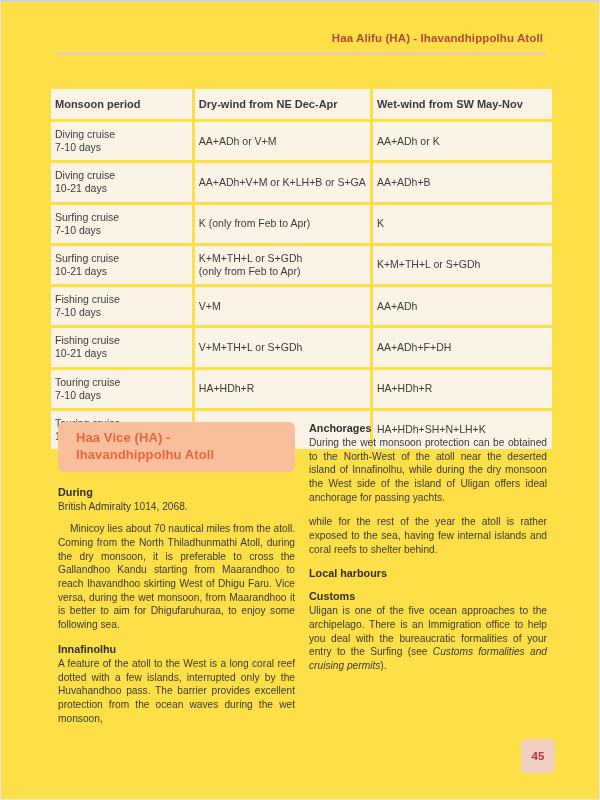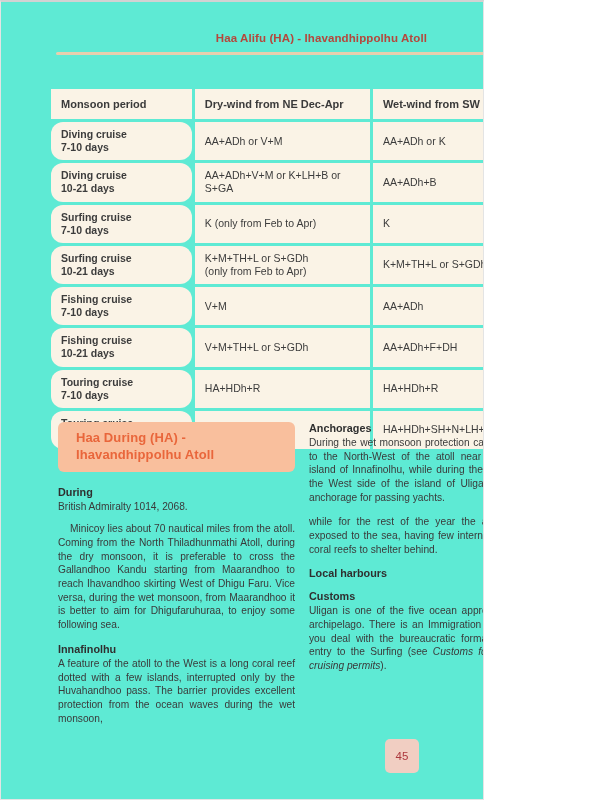--- a/index.html
+++ b/index.html
@@ -1,22 +1,22 @@
 <!DOCTYPE html>
 <html><head>
 <meta charset="utf-8">
 <style>
   * { margin: 0; padding: 0; box-sizing: border-box; }
   html, body { background: #ffffff; }
   body { font-family: "Liberation Sans", sans-serif; }
 
   .page {
     position: relative;
-    width: 484px; height: 800px;
-    background: #5eead4;
+    width: 600px; height: 800px;
+    background: #fde047;
     border: 1px solid #e4e4e4;
     border-top: 2px solid #d2d2d2;
     overflow: hidden;
   }
 
   
   .header-title {
     position: absolute; top: 30px; right: 56px;
     font-size: 11.5px; font-weight: bold; color: #b5473c;
     letter-spacing: .1px;
@@ -31,28 +31,28 @@
     position: absolute; top: 84px; left: 47px;
     width: 507px;
     border-collapse: separate; border-spacing: 3px;
     table-layout: fixed;
   }
   table.monsoon col.c1 { width: 140px; }
   table.monsoon col.c2 { width: 174px; }
   table.monsoon col.c3 { width: 178px; }
   table.monsoon th, table.monsoon td {
     background: #faf3e6;
-    padding: 6px 10px;
+    padding: 6px 4px;
     font-size: 10.5px; color: #3c3c3c;
     text-align: left; vertical-align: middle;
   }
   table.monsoon th { font-weight: bold; font-size: 11px; height: 30px; color: #3a3a3a; }
   table.monsoon td { height: 33px; }
   td .cell-line { line-height: 1.25; }
-  td.period { font-weight: bold; line-height: 1.25; border-radius: 12px; }
+  td.period { font-weight: normal; line-height: 1.25; }
 
   
   .article {
     position: absolute; top: 420px; left: 57px; width: 489px;
     display: flex; gap: 14px;
   }
   .col { width: 237px; }
   .col.right { width: 238px; }
 
   .heading-box {
@@ -71,25 +71,25 @@
   .para {
     font-size: 10.2px; color: #3a3a3a; line-height: 1.34;
     text-align: justify;
     margin-bottom: 4px;
   }
   .para.indent { text-indent: 12px; margin-top: -2px; }
   .para i { font-style: italic; }
 
   
   .page-badge {
-    position: absolute; top: 737px; right: 64px;
+    position: absolute; top: 737px; right: 44px;
     width: 34px; height: 34px;
     background: #f1cec2; border-radius: 5px;
     display: flex; align-items: center; justify-content: center;
-    font-size: 11.5px; font-weight: normal; color: #ac383d;
+    font-size: 11.5px; font-weight: bold; color: #ac383d;
   }
 </style>
 </head>
 <body>
 
 <div class="page">
 
   <div class="header-title">Haa Alifu (HA) - Ihavandhippolhu Atoll</div>
   <div class="header-rule"></div>
 
@@ -205,21 +205,21 @@
         </td>
       </tr>
     </tbody>
   </table>
 
   <div class="article">
 
     <div class="col left">
 
       <div class="heading-box">
-        <div class="hb-line">Haa During (HA) -</div>
+        <div class="hb-line">Haa Vice (HA) -</div>
         <div class="hb-line">Ihavandhippolhu Atoll</div>
       </div>
 
       <div class="sec">
         <div class="sec-h">During</div>
         <p class="para">British Admiralty 1014, 2068.</p>
       </div>
 
       <div class="sec">
         <p class="para indent">Minicoy lies about 70 nautical miles from the atoll. Coming from the North Thiladhunmathi Atoll, during the dry monsoon, it is preferable to cross the Gallandhoo Kandu starting from Maarandhoo to reach Ihavandhoo skirting West of Dhigu Faru. Vice versa, during the wet monsoon, from Maarandhoo it is better to aim for Dhigufaruhuraa, to enjoy some following sea.</p>

